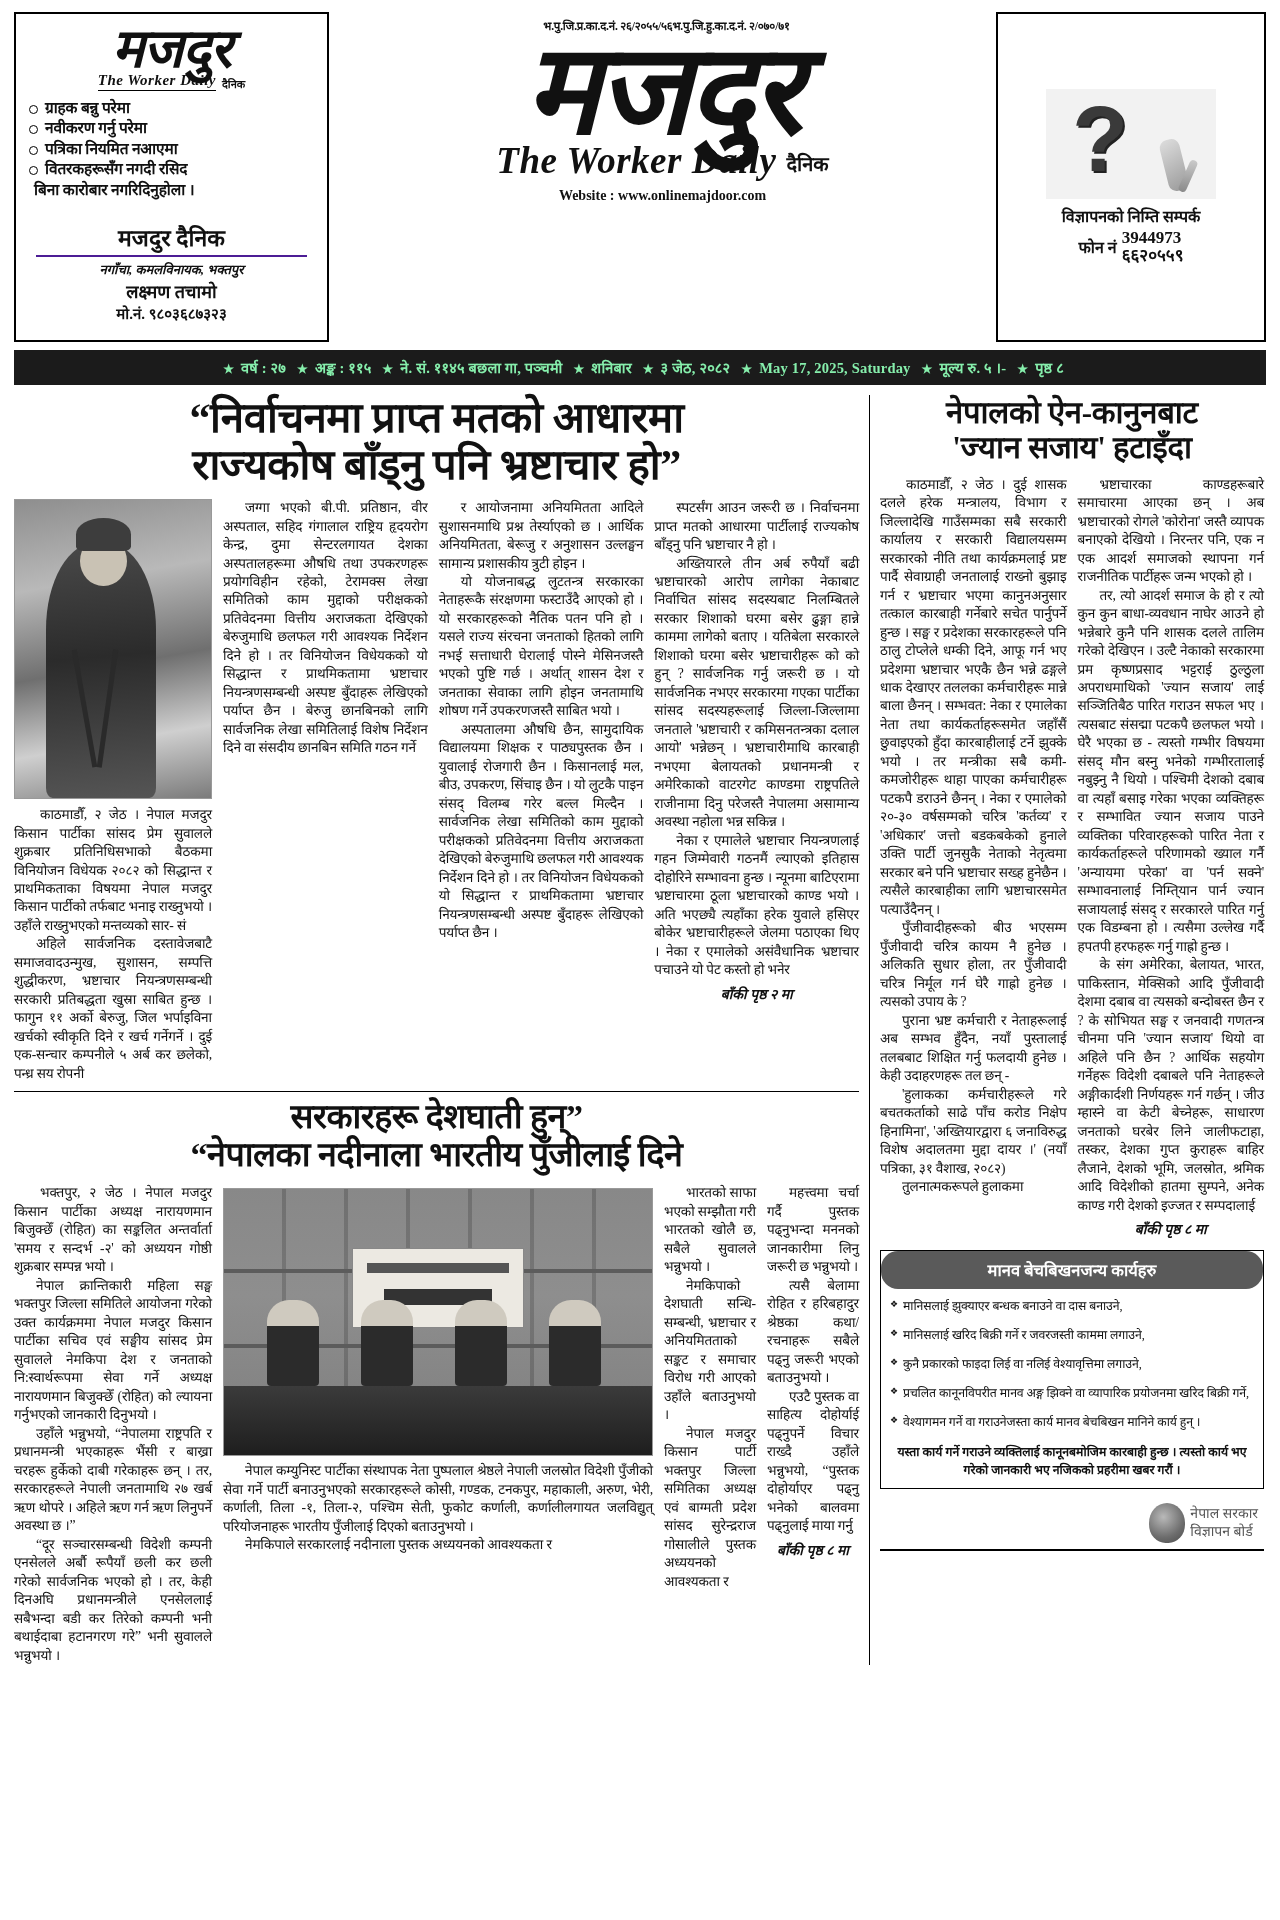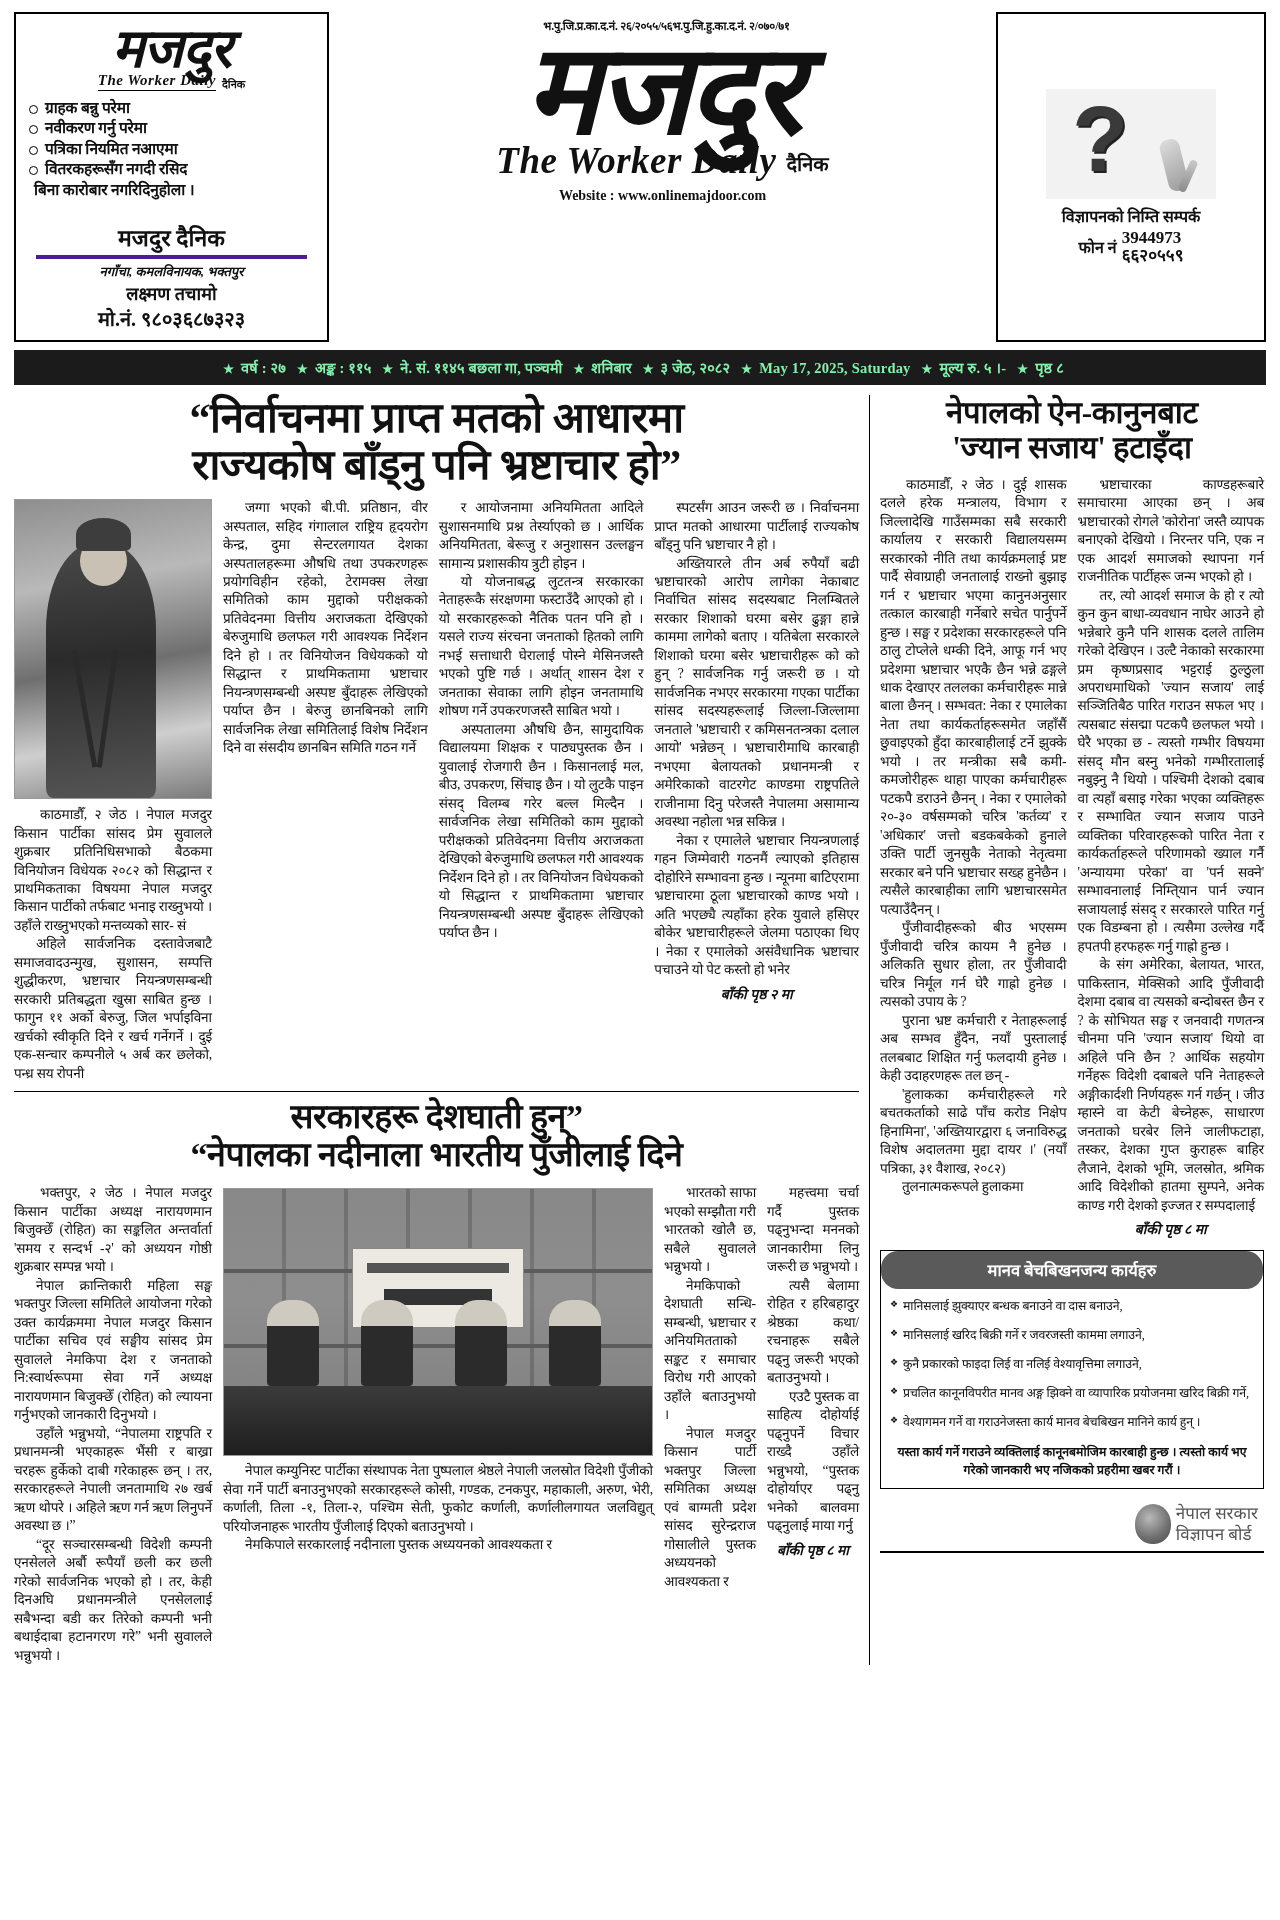--- a/index.html
+++ b/index.html
@@ -39,25 +39,25 @@
     position:relative; padding-left:17px; letter-spacing:-.2px;
   }
   .bullets li.nobul { padding-left:6px; }
   .bullets li::before {
     content:""; position:absolute; left:1px; top:7px;
     width:7px; height:7px; border:1.4px solid #000; border-radius:50%;
   }
   .bullets li.nobul::before { display:none; }
   .mast-left .name2 {
     font-size:23px; font-weight:bold; margin-top:5px;
-    border-bottom:4px solid #4c1d95; padding-bottom:2px; width:92%;
+    border-bottom:2px solid #4c1d95; padding-bottom:2px; width:92%;
   }
   .mast-left .addr { font-size:13px; font-style:italic; font-weight:bold; margin-top:3px; }
   .mast-left .person { font-size:18px; font-weight:bold; margin-top:1px; }
-  .mast-left .phone { font-size:20px; font-weight:bold; margin-top:0px; }
+  .mast-left .phone { font-size:15px; font-weight:bold; margin-top:0px; }
 
   .mast-center { flex:1; position:relative; padding:0 10px; }
   .reg-row { display:flex; justify-content:center; padding:6px 18px 0 26px;font-weight:bold; }
   .reg { font-size:11.5px; letter-spacing:-.2px; }
   .big-title-wrap { text-align:center; position:relative; margin-top:-2px; }
   .big-title {
     font-family:"Liberation Serif", serif;
     font-size:126px; font-weight:bold; font-style:italic;
     line-height:.95; letter-spacing:-3px; display:inline-block;
   }
@@ -202,21 +202,21 @@
     content:"\2756"; position:absolute; left:0; top:0; font-size:9px;
   }
   .infobox-body .foot {
     font-size:12.3px; font-weight:bold; text-align:center; line-height:1.45; margin-top:6px;
   }
   .adbadge { display:flex; justify-content:flex-end; align-items:center; gap:5px; margin-top:14px; padding-right:6px;}
   .adbadge .emblem {
     width:36px; height:40px; border-radius:50% 50% 46% 46%;
     background:radial-gradient(circle at 40% 35%, #b9b9b9, #6d6d6d 60%, #4a4a4a);
   }
-  .adbadge .txt { font-size:17px; line-height:1.25; color:#555; }
+  .adbadge .txt { font-size:14px; line-height:1.25; color:#555; }
   .bottomrule { border-top:2px solid #000; margin-top:6px; }
 </style>
 </head>
 <body>
 
 <div class="page">
 
   <div class="masthead">
 
     <div class="mast-left">

